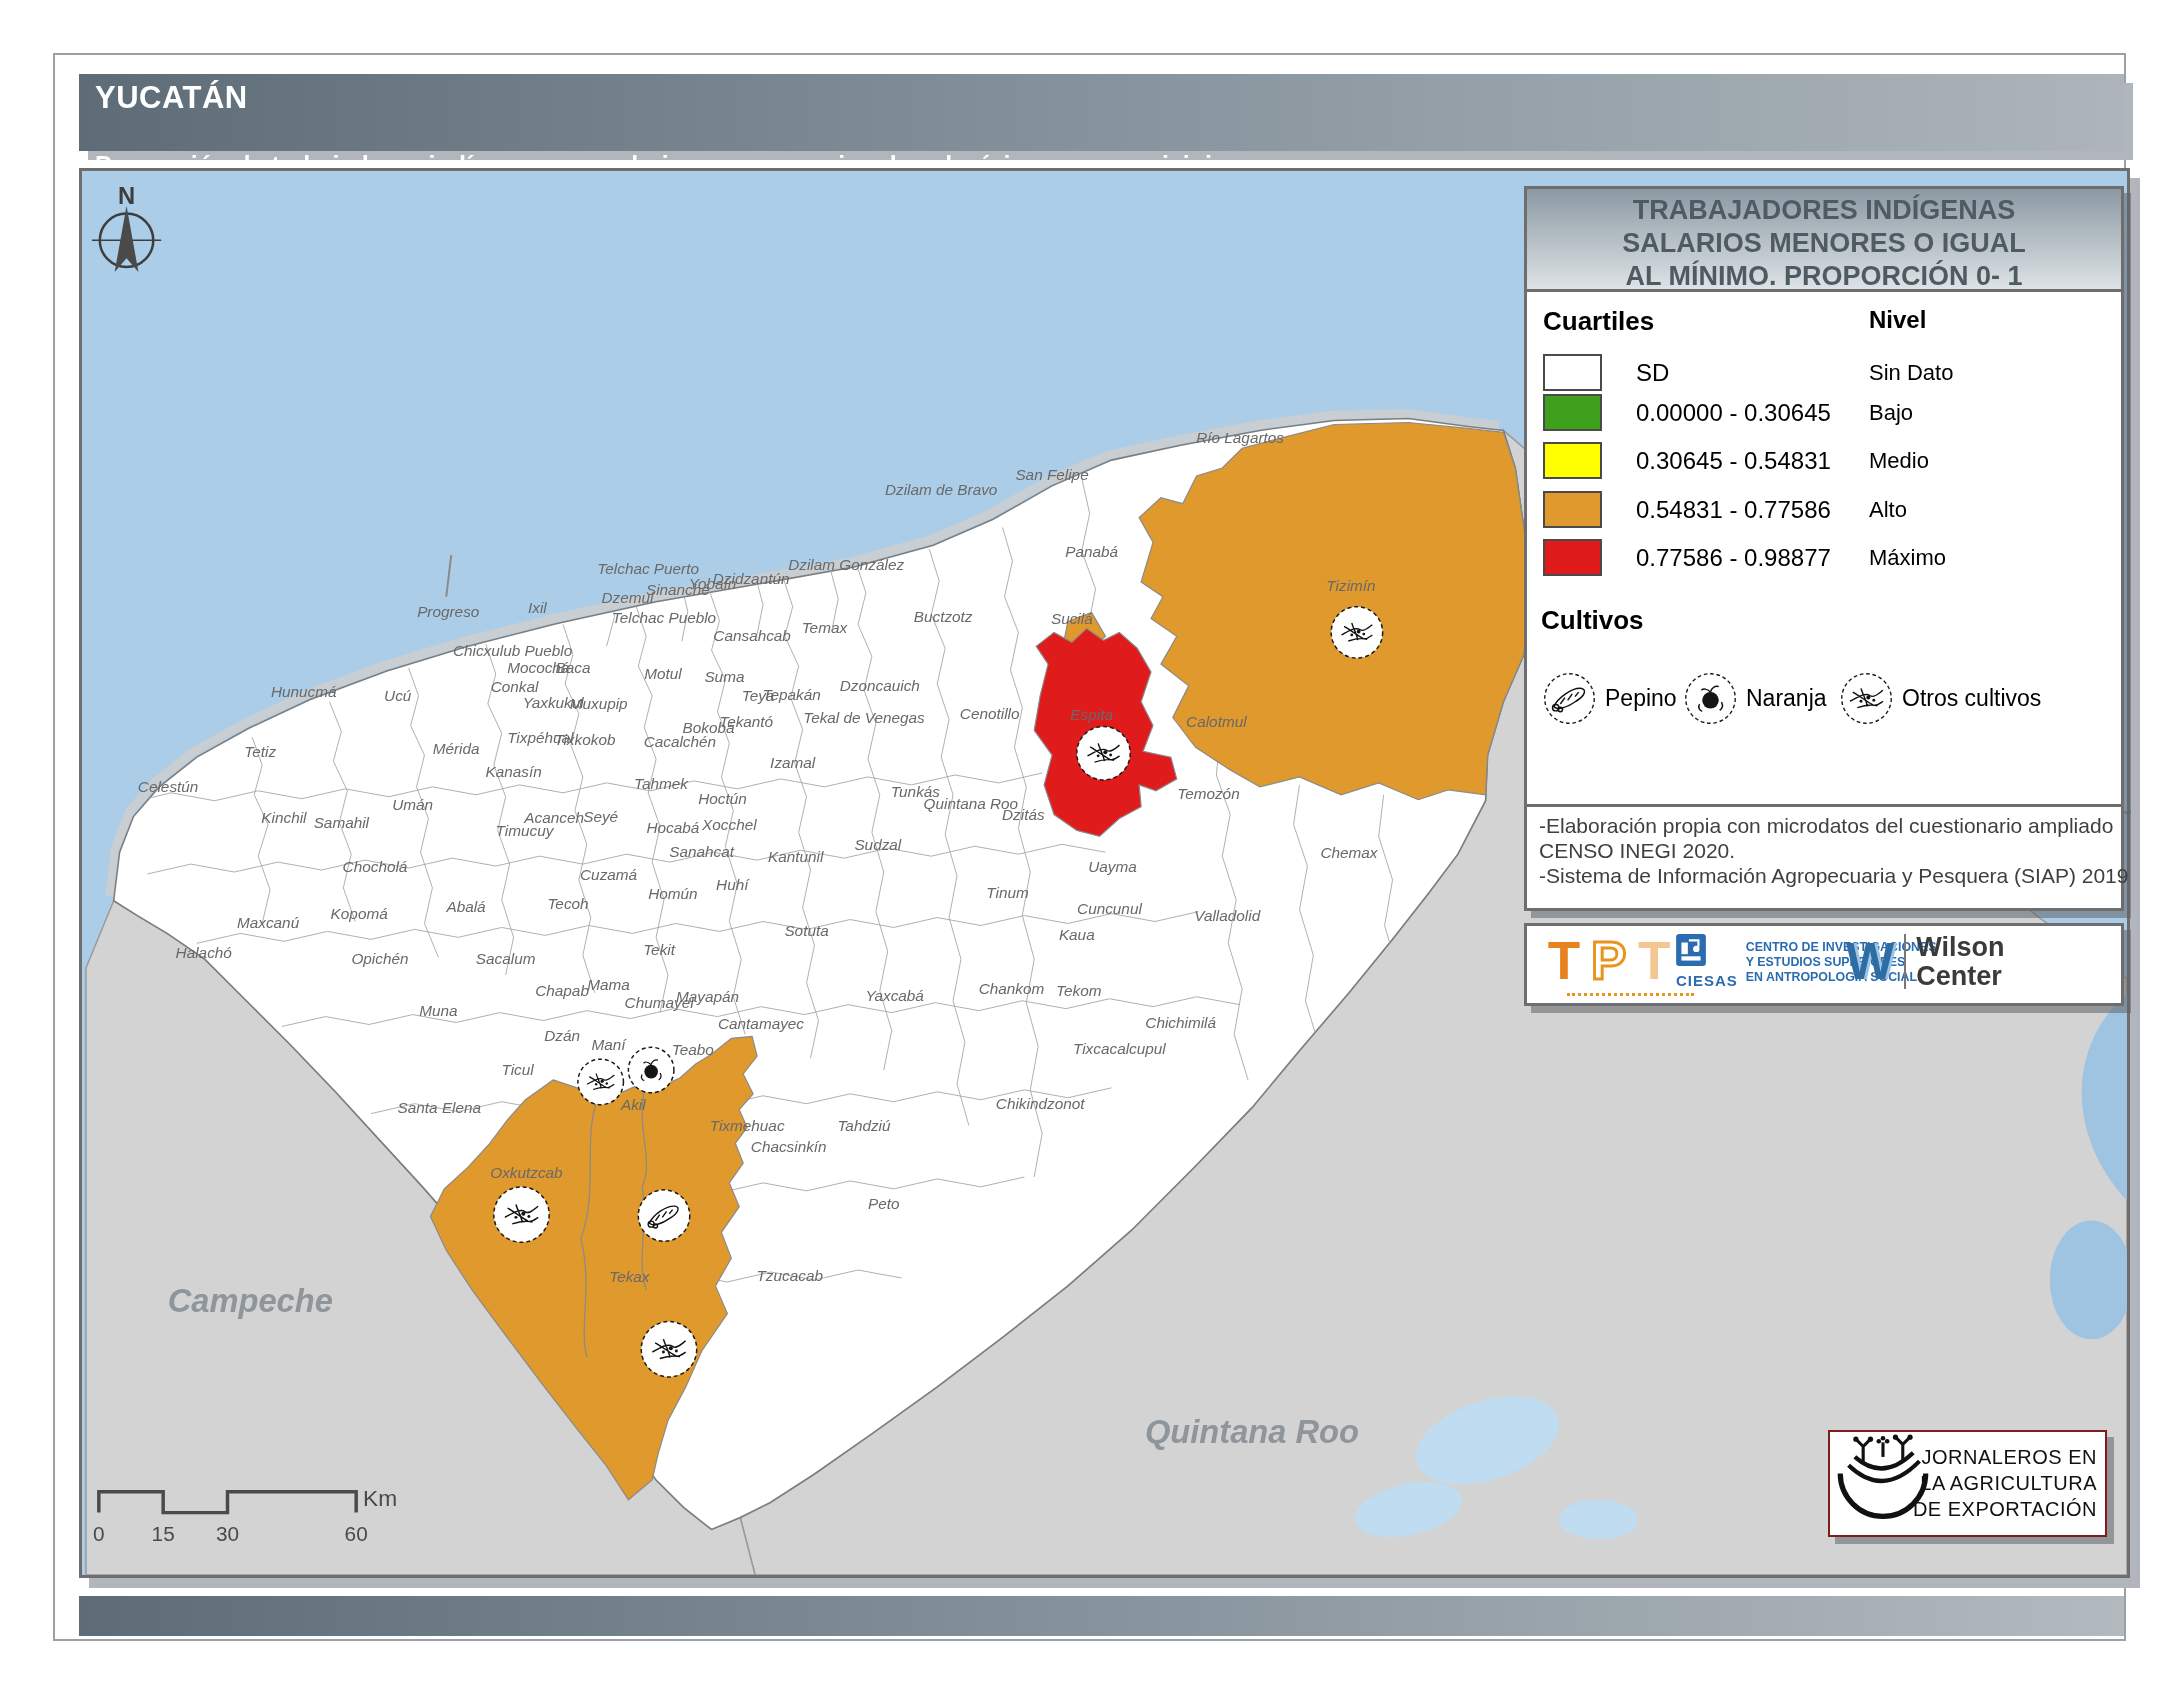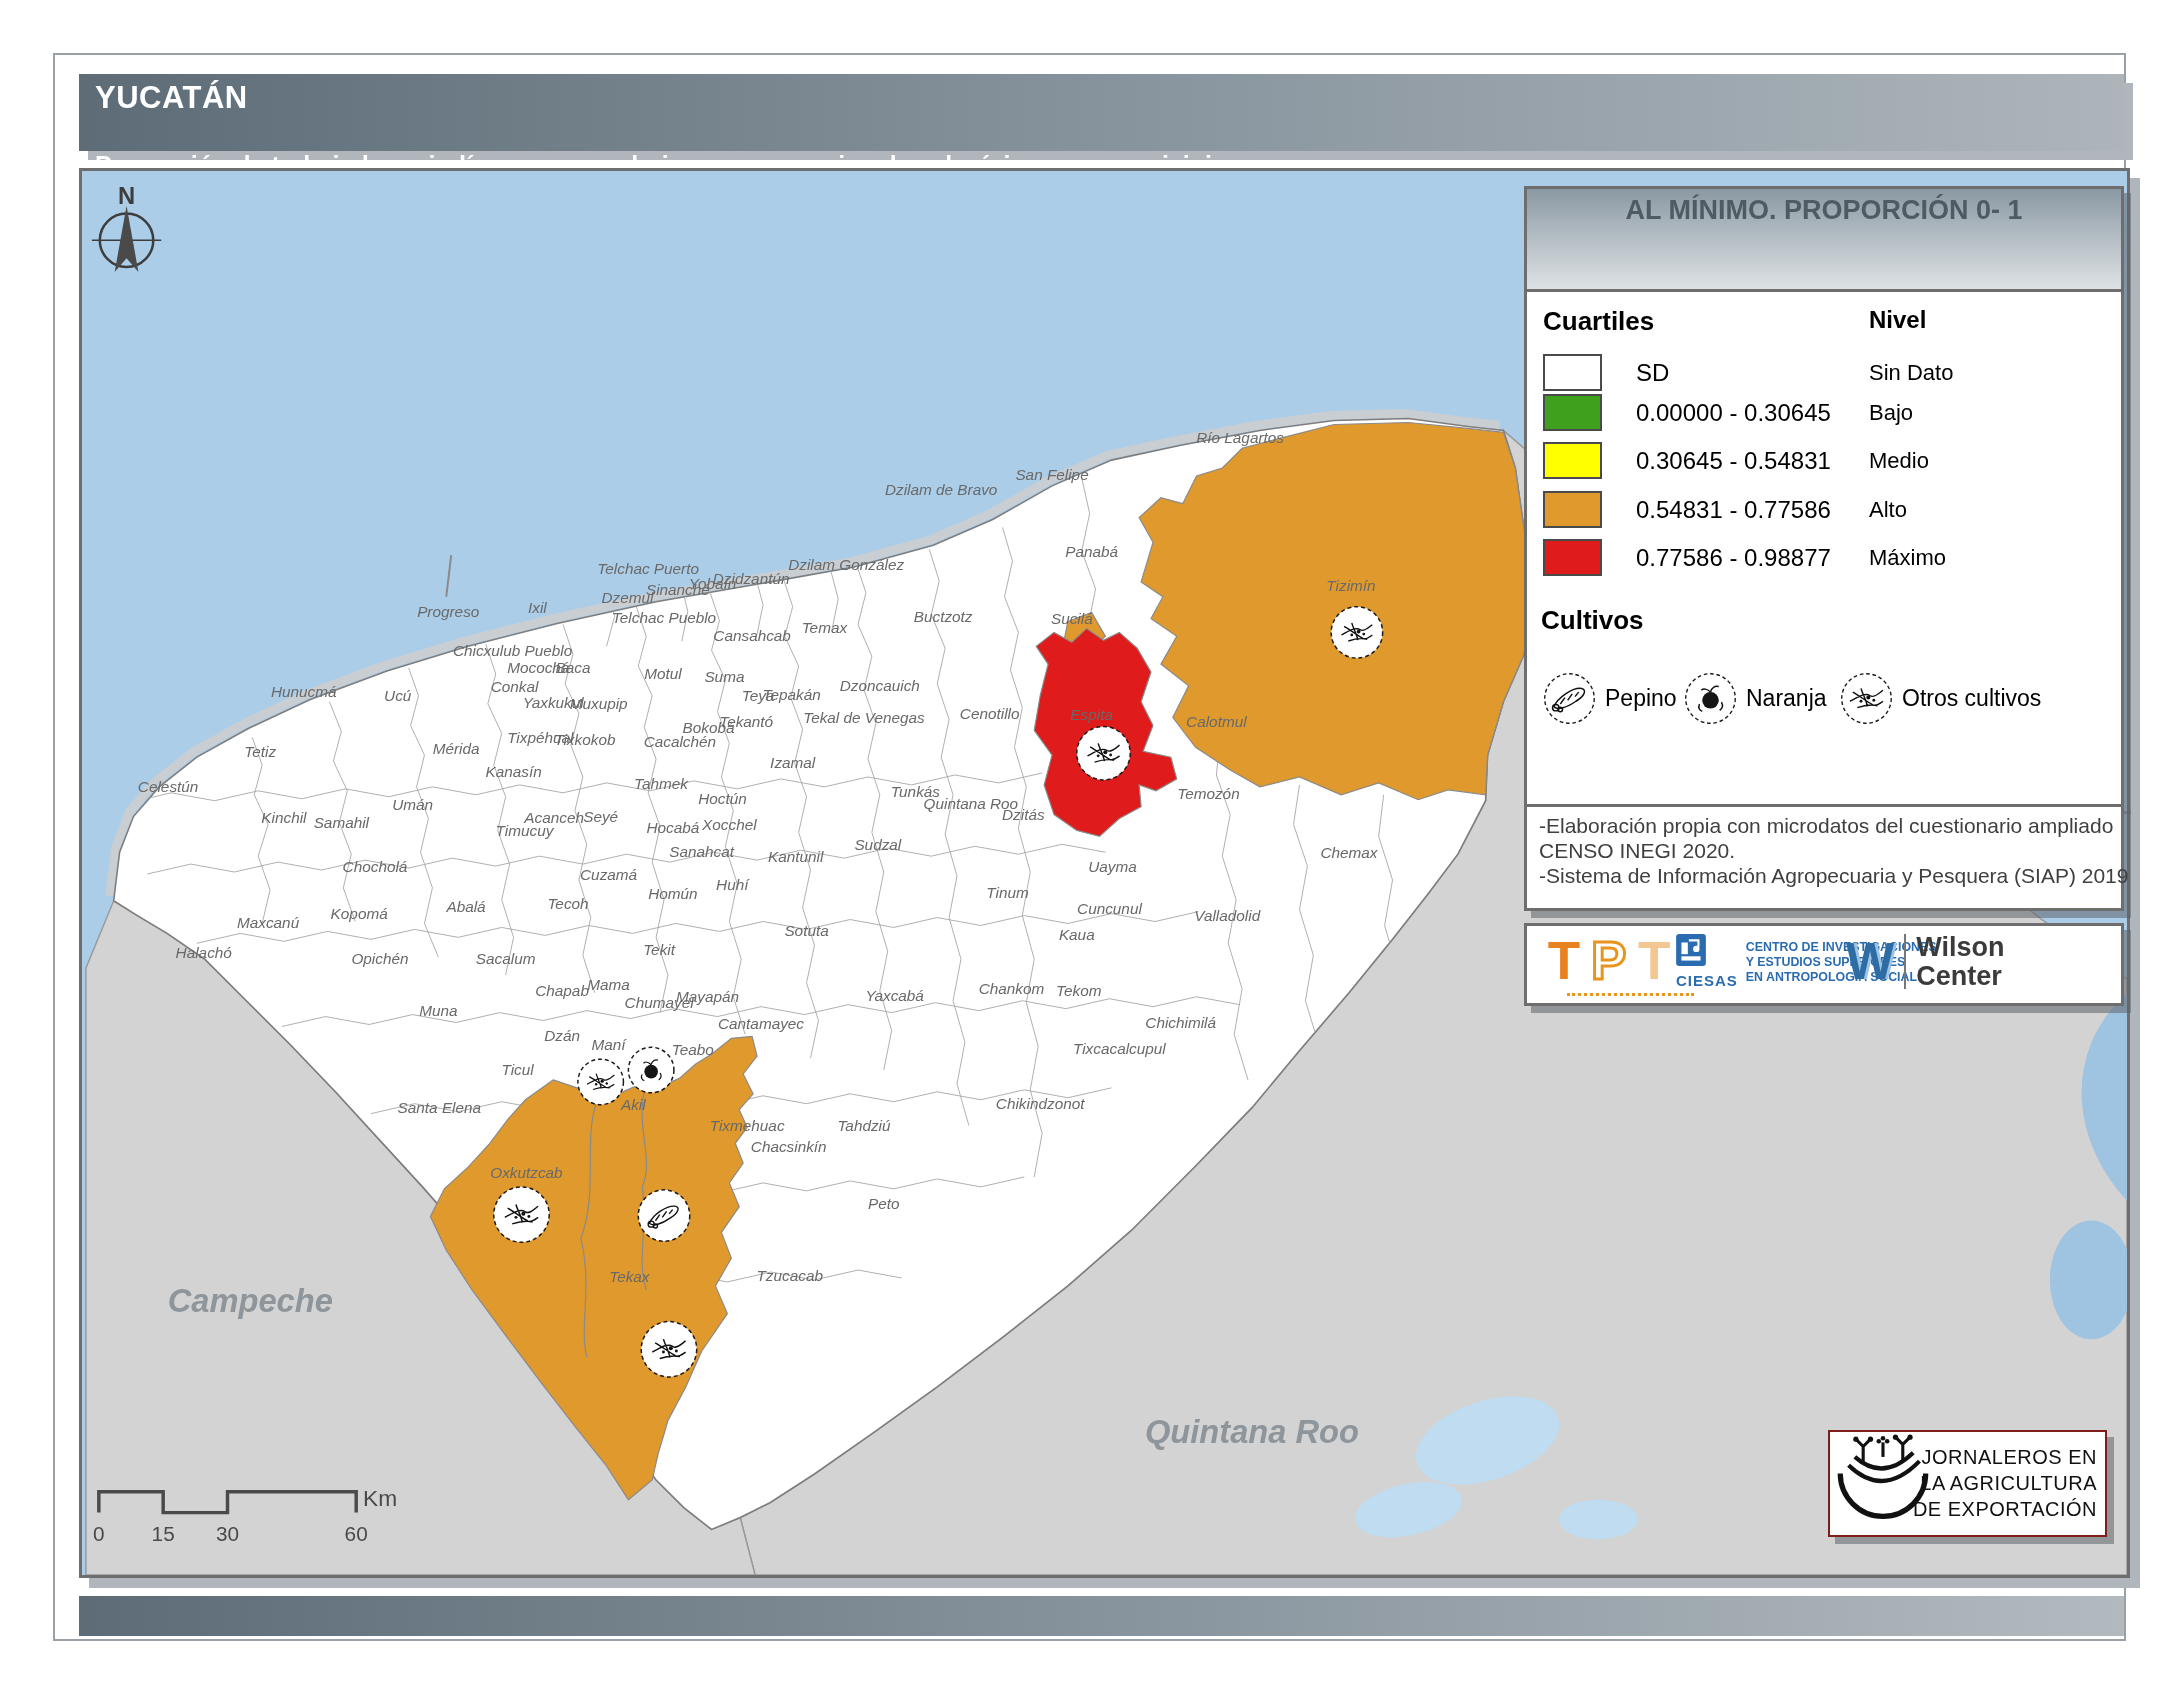--- a/index.html
+++ b/index.html
@@ -312,20 +312,22 @@
       <text class="scalebar-tick muni-label" x="97" y="1554">0</text>
       <text class="scalebar-tick muni-label" x="162" y="1554">15</text>
       <text class="scalebar-tick muni-label" x="227" y="1554">30</text>
       <text class="scalebar-tick muni-label" x="357" y="1554">60</text>
       <text class="scalebar-unit muni-label" x="364" y="1518">Km</text>
     </g>
   </svg>
 
   <div class="panel legend-box">
     <div class="legend-title">
+      <div>TRABAJADORES INDÍGENAS</div>
+      <div>SALARIOS MENORES O IGUAL</div>
       <div>AL MÍNIMO. PROPORCIÓN 0- 1</div>
     </div>
     <div class="col-head q">Cuartiles</div>
     <div class="col-head n">Nivel</div>
     <div id="legend-rows">
         <div class="legend-row" style="top: 156px; margin-top: 9px;">
           <span class="sw" style="background: rgb(255, 255, 255);"></span>
           <span class="range">SD</span>
           <span class="level">Sin Dato</span>
         </div>

